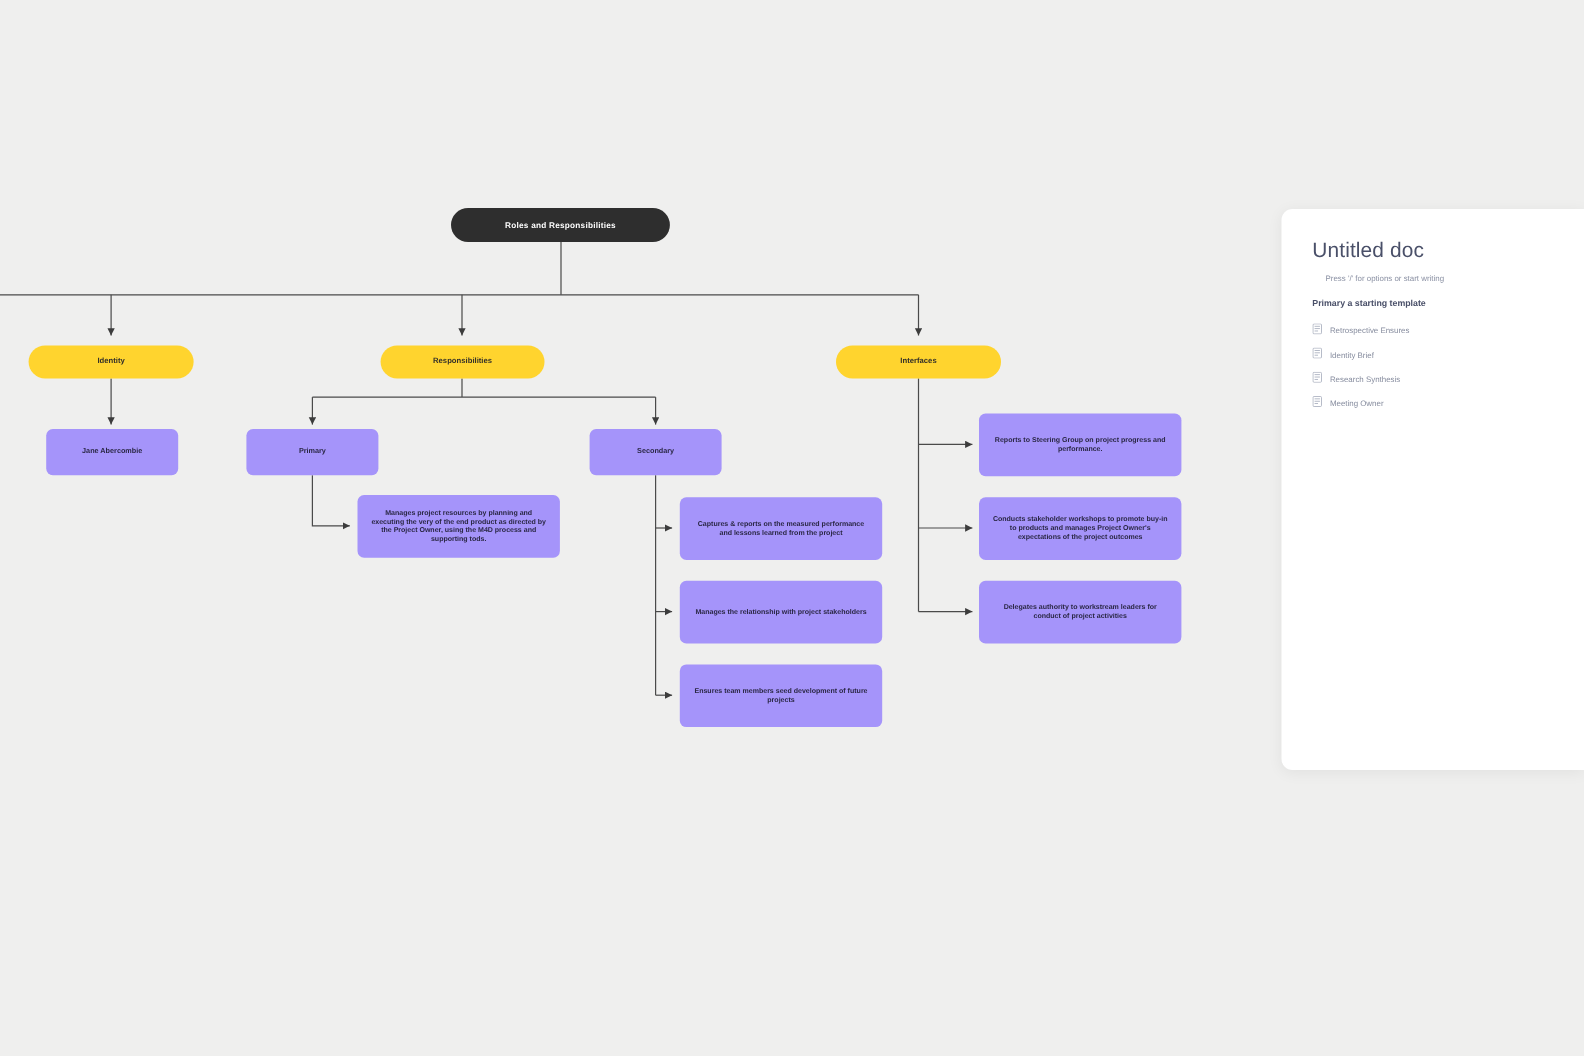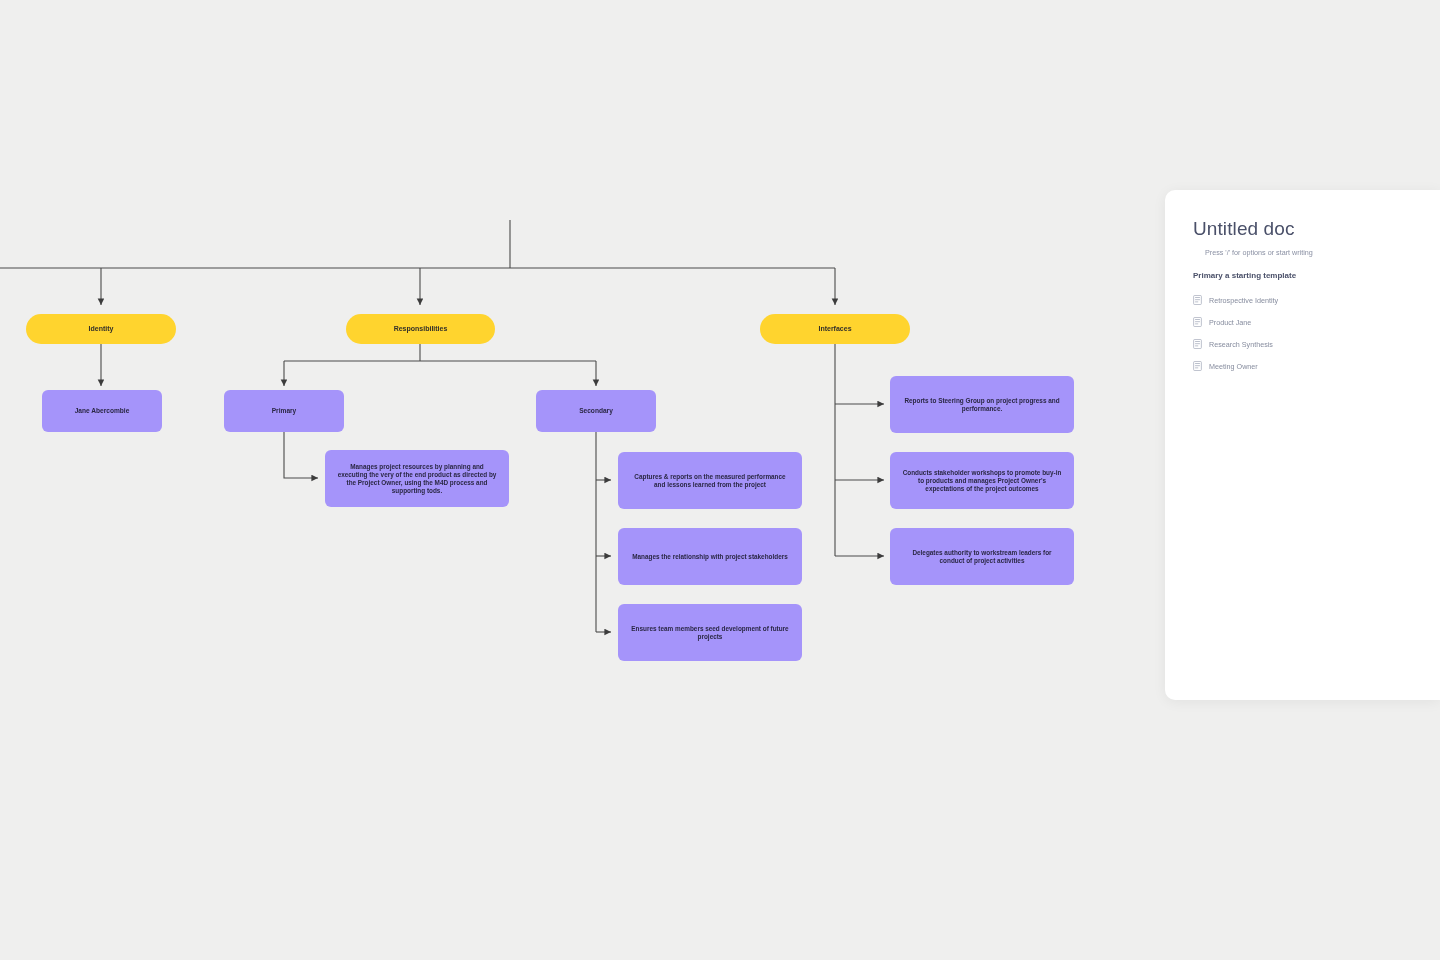--- a/index.html
+++ b/index.html
@@ -132,20 +132,23 @@
       <path d="M596,556 L611,556" marker-end="url(#ar)"></path>
       <path d="M596,632 L611,632" marker-end="url(#ar)"></path>
 
       <path d="M835,344 L835,556"></path>
       <path d="M835,404 L884,404" marker-end="url(#ar)"></path>
       <path d="M835,480 L884,480" marker-end="url(#ar)"></path>
       <path d="M835,556 L884,556" marker-end="url(#ar)"></path>
     </g>
   </svg>
 
+  <div class="node node-root" style="left:410px;top:189px;width:199px;height:31px;">
+    <span>Roles and Responsibilities</span>
+  </div>
 
   <div class="node node-cat" style="left:26px;top:314px;width:150px;height:30px;">
     <span>Identity</span>
   </div>
   <div class="node node-cat" style="left:346px;top:314px;width:149px;height:30px;">
     <span>Responsibilities</span>
   </div>
   <div class="node node-cat" style="left:760px;top:314px;width:150px;height:30px;">
     <span>Interfaces</span>
   </div>
@@ -198,33 +201,33 @@
     <div id="tpl-list">
       <div class="tpl-item">
         <span class="doc-icon">
           <svg width="9" height="10" viewBox="0 0 12 14">
             <rect x="0.6" y="0.6" width="10.8" height="12.8" rx="1.4" fill="none" stroke="#a9afbe" stroke-width="1.1"></rect>
             <rect x="2.6" y="3.1" width="6.8" height="1.1" fill="#a9afbe"></rect>
             <rect x="2.6" y="6.1" width="6.8" height="1.1" fill="#a9afbe"></rect>
             <rect x="2.6" y="9.1" width="4.4" height="1.1" fill="#a9afbe"></rect>
           </svg>
         </span>
-        <span class="tpl-label">Retrospective Identity</span>
-      </div>
-
-      <div class="tpl-item">
-        <span class="doc-icon">
-          <svg width="9" height="10" viewBox="0 0 12 14">
-            <rect x="0.6" y="0.6" width="10.8" height="12.8" rx="1.4" fill="none" stroke="#a9afbe" stroke-width="1.1"></rect>
-            <rect x="2.6" y="3.1" width="6.8" height="1.1" fill="#a9afbe"></rect>
-            <rect x="2.6" y="6.1" width="6.8" height="1.1" fill="#a9afbe"></rect>
-            <rect x="2.6" y="9.1" width="4.4" height="1.1" fill="#a9afbe"></rect>
-          </svg>
-        </span>
-        <span class="tpl-label">Product Jane</span>
+        <span class="tpl-label">Retrospective Ensures</span>
+      </div>
+
+      <div class="tpl-item">
+        <span class="doc-icon">
+          <svg width="9" height="10" viewBox="0 0 12 14">
+            <rect x="0.6" y="0.6" width="10.8" height="12.8" rx="1.4" fill="none" stroke="#a9afbe" stroke-width="1.1"></rect>
+            <rect x="2.6" y="3.1" width="6.8" height="1.1" fill="#a9afbe"></rect>
+            <rect x="2.6" y="6.1" width="6.8" height="1.1" fill="#a9afbe"></rect>
+            <rect x="2.6" y="9.1" width="4.4" height="1.1" fill="#a9afbe"></rect>
+          </svg>
+        </span>
+        <span class="tpl-label">Identity Brief</span>
       </div>
 
       <div class="tpl-item">
         <span class="doc-icon">
           <svg width="9" height="10" viewBox="0 0 12 14">
             <rect x="0.6" y="0.6" width="10.8" height="12.8" rx="1.4" fill="none" stroke="#a9afbe" stroke-width="1.1"></rect>
             <rect x="2.6" y="3.1" width="6.8" height="1.1" fill="#a9afbe"></rect>
             <rect x="2.6" y="6.1" width="6.8" height="1.1" fill="#a9afbe"></rect>
             <rect x="2.6" y="9.1" width="4.4" height="1.1" fill="#a9afbe"></rect>
           </svg>

